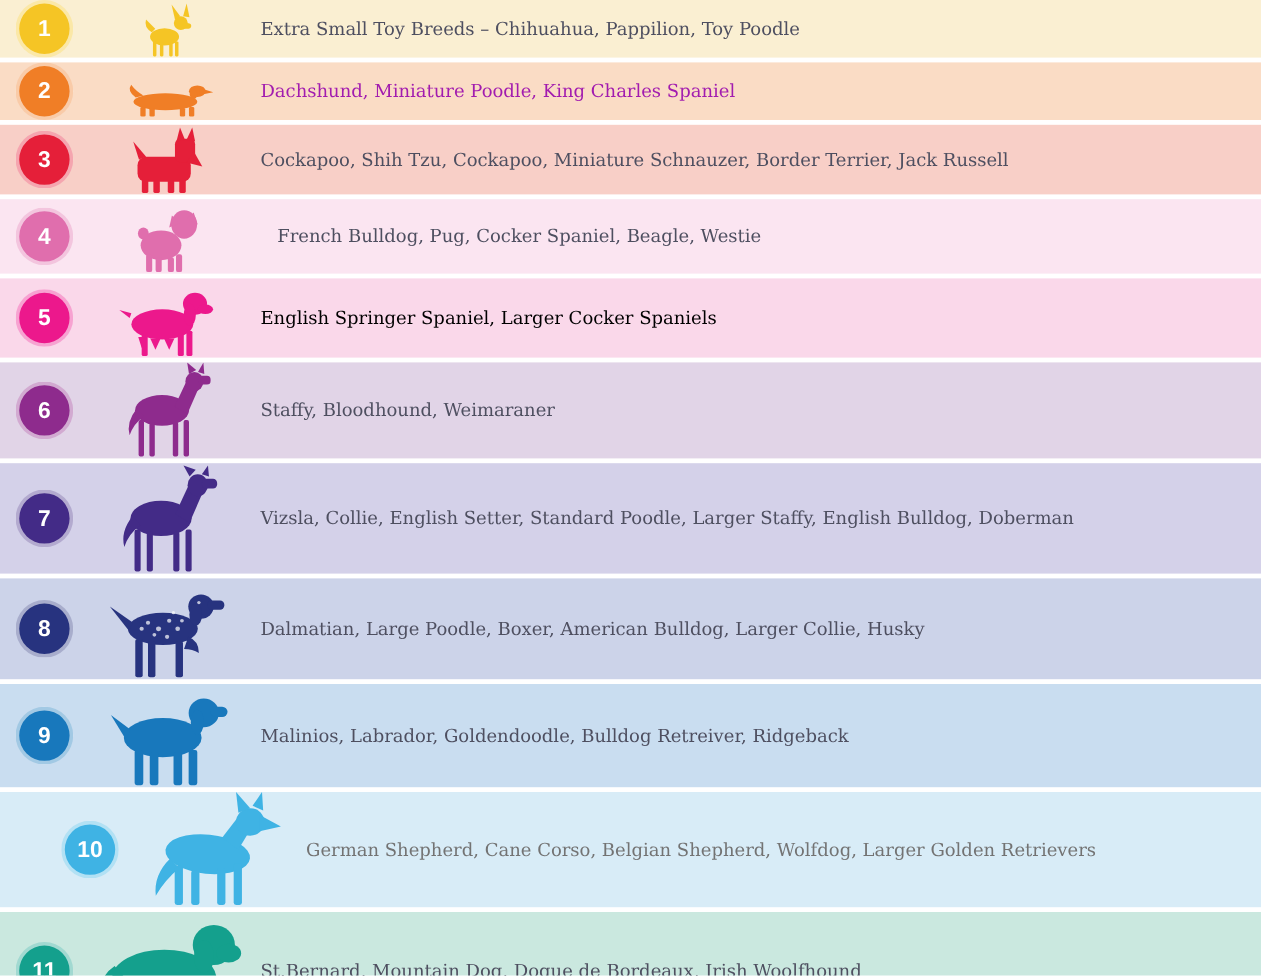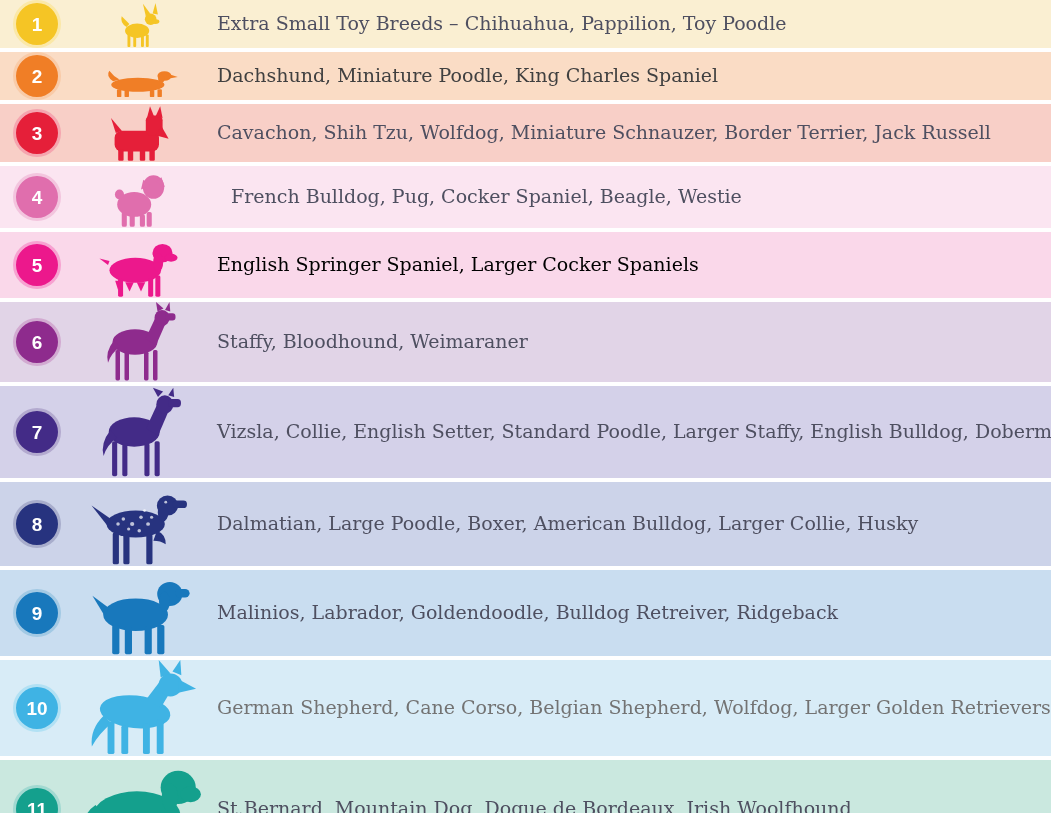--- a/index.html
+++ b/index.html
@@ -7,21 +7,21 @@
   .chart{width:1051px;height:813px;display:flex;flex-direction:column;overflow:hidden;}
   .row{flex:1 1 0;display:flex;align-items:center;margin-bottom:4px;position:relative;}
   .row:last-of-type{margin-bottom:0;}
   .badge{width:42px;height:42px;border-radius:50%;border:3px solid rgba(255,255,255,0.6);
          margin-left:13px;flex:0 0 auto;display:flex;align-items:center;justify-content:center;
          position:relative;z-index:6;}
   .badge span{color:#ffffff;font-family:"Liberation Sans",sans-serif;font-weight:bold;font-size:19px;line-height:1;}
   .icon-box{width:152px;margin-left:4px;flex:0 0 auto;display:flex;justify-content:center;align-items:center;
             position:relative;z-index:5;}
   .dog{display:block;}
-  .label{font-size:19px;line-height:1.25;white-space:nowrap;}
+  .label{font-size:15px;line-height:1.25;white-space:nowrap;}
 </style>
 </head>
 <body>
 
 <div class="chart">
 
   <div class="row" style="background: rgb(250, 239, 210);">
     <div class="badge" style="background: rgb(245, 197, 37);">
       <span>1</span>
     </div>
@@ -56,21 +56,21 @@
           <polygon points="100,44 118,52 100,57"></polygon>
             <ellipse cx="92" cy="56" rx="5" ry="9"></ellipse>
           <rect x="22" y="80" width="7" height="18" rx="2"></rect>
             <rect x="34" y="82" width="7" height="16" rx="2"></rect>
           <rect x="74" y="82" width="7" height="16" rx="2"></rect>
             <rect x="86" y="80" width="7" height="18" rx="2"></rect>
           <path d="M16,62 Q4,50 10,38 Q16,50 26,58 Z"></path>
         </g>
       </svg>
     </div>
-    <div class="label" style="color: #404040;">Dachshund, Miniature Poodle, King Charles Spaniel</div>
+    <div class="label" style="color: #a21caf;">Dachshund, Miniature Poodle, King Charles Spaniel</div>
   </div>
 
   <div class="row" style="background: rgb(248, 207, 199);">
     <div class="badge" style="background: rgb(229, 31, 57);">
       <span>3</span>
     </div>
     <div class="icon-box">
       <svg class="dog" width="72" height="58" viewBox="0 0 120 100" preserveAspectRatio="none">
         <g fill="#E51F39">
           <rect x="16" y="46" width="74" height="36" rx="12"></rect>
@@ -79,21 +79,21 @@
             <polygon points="84,22 92,4 96,24"></polygon>
           <polygon points="94,38 106,60 84,54"></polygon>
             <polygon points="18,50 10,24 28,46"></polygon>
           <rect x="22" y="78" width="9" height="20" rx="2"></rect>
             <rect x="38" y="80" width="9" height="18" rx="2"></rect>
           <rect x="58" y="80" width="9" height="18" rx="2"></rect>
             <rect x="74" y="78" width="9" height="20" rx="2"></rect>
         </g>
       </svg>
     </div>
-    <div class="label" style="color: rgb(78, 79, 96);">Cavachon, Shih Tzu, Wolfdog, Miniature Schnauzer, Border Terrier, Jack Russell</div>
+    <div class="label" style="color: rgb(78, 79, 96);">Cockapoo, Shih Tzu, Cockapoo, Miniature Schnauzer, Border Terrier, Jack Russell</div>
   </div>
 
   <div class="row" style="background: rgb(251, 229, 241);">
     <div class="badge" style="background: rgb(224, 110, 173);">
       <span>4</span>
     </div>
     <div class="icon-box">
       <svg class="dog" width="68" height="62" viewBox="0 0 120 100" preserveAspectRatio="none">
         <g fill="#E06EAD">
           <ellipse cx="48" cy="62" rx="30" ry="20"></ellipse>
@@ -232,21 +232,21 @@
           <rect x="28" y="64" width="8" height="34" rx="2"></rect>
             <rect x="42" y="66" width="8" height="32" rx="2"></rect>
           <rect x="64" y="66" width="8" height="32" rx="2"></rect>
             <rect x="78" y="64" width="8" height="34" rx="2"></rect>
         </g>
       </svg>
     </div>
     <div class="label" style="color: rgb(78, 79, 96);">Malinios, Labrador, Goldendoodle, Bulldog Retreiver, Ridgeback</div>
   </div>
 
-  <div class="row" style="background: rgb(216, 236, 247);">
+  <div class="row" style="background: rgb(216, 236, 247); padding-left: 38px;">
     <div class="badge" style="background: rgb(63, 179, 228);">
       <span>10</span>
     </div>
     <div class="icon-box">
       <svg class="dog" width="118" height="96" viewBox="0 0 120 100" preserveAspectRatio="none">
         <g fill="#3FB3E4">
           <ellipse cx="54" cy="54" rx="36" ry="17" transform="rotate(6 54 54)"></ellipse>
           <polygon points="66,40 84,16 94,26 80,50"></polygon>
             <circle cx="90" cy="26" r="12"></circle>
           <polygon points="98,20 116,30 98,34"></polygon>

